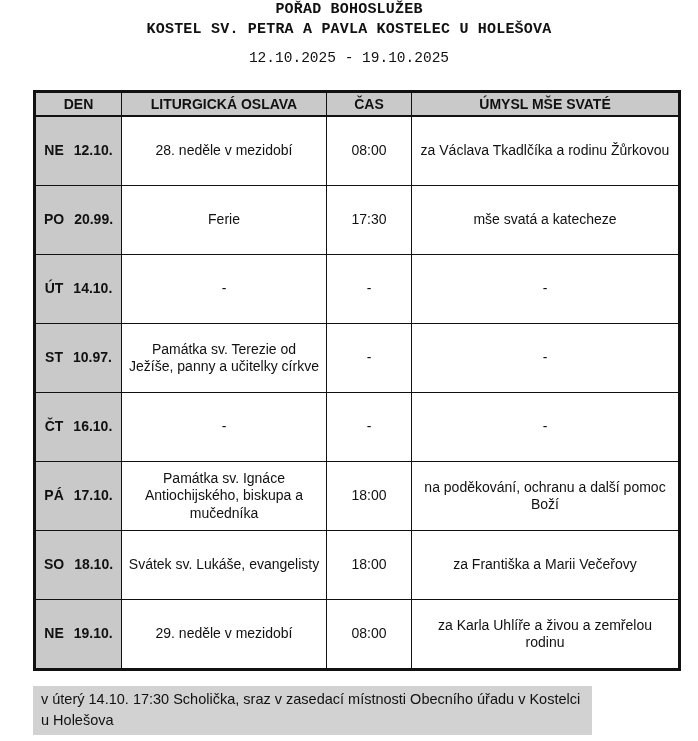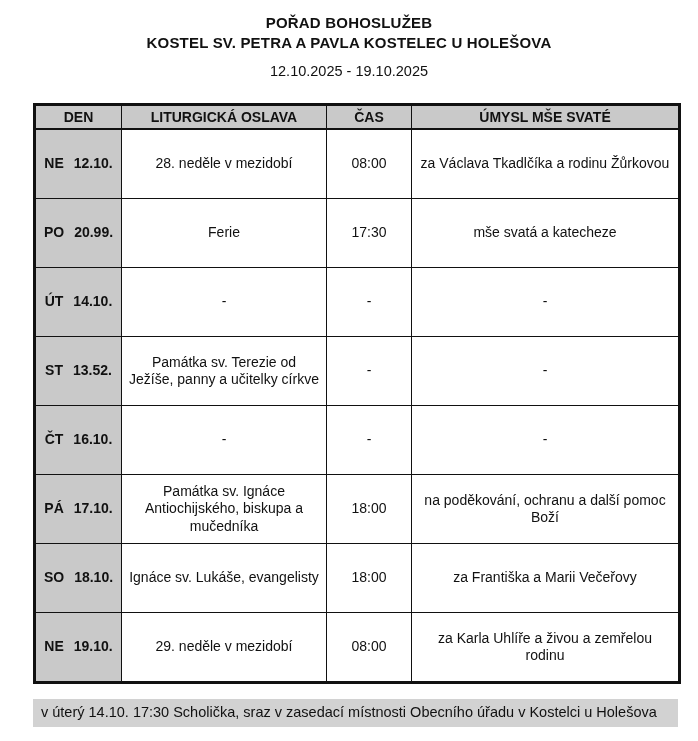--- a/index.html
+++ b/index.html
@@ -11,21 +11,22 @@
   html,body{margin:0;padding:0;}
   body{
     width:698px;height:741px;
     background:#ffffff;
     font-family:"Liberation Sans", sans-serif;
     color:var(--text);
     overflow:hidden;
   }
   .titles{
     text-align:center;
-    padding-top:13px;
+    padding-top:0;
+    font-family:Liberation Mono, monospace;
   }
   .title-line{
     font-weight:bold;
     font-size:15px;
     line-height:20px;
     letter-spacing:.2px;
   }
   .date-line{
     font-size:14.5px;
     line-height:20px;
@@ -62,21 +63,21 @@
   .day-cell{
     background:var(--shade);
     font-weight:bold;
     white-space:nowrap;
   }
   .day-cell .day{margin-right:10px;}
   .liturgy-cell{padding:2px 10px;}
   .intention-cell{padding:2px 6px;}
   .note{
     box-sizing:border-box;
-    width:645px;
+    width:559px;
     margin:15px 0 0 33px;
     background:var(--footer-shade);
     font-size:14.5px;
     line-height:1.45;
     padding:3px 10px 4px 8px;
   }
 </style>
 </head>
 <body>
 
@@ -126,21 +127,21 @@
     <td class="day-cell">
       <span class="day">ÚT</span><span class="date">14.10.</span>
     </td>
     <td class="liturgy-cell">-</td>
     <td class="time-cell">-</td>
     <td class="intention-cell">-</td>
   </tr>
 
   <tr>
     <td class="day-cell">
-      <span class="day">ST</span><span class="date">13.52.</span>
+      <span class="day">ST</span><span class="date">10.97.</span>
     </td>
     <td class="liturgy-cell">Památka sv. Terezie od Ježíše, panny a učitelky církve</td>
     <td class="time-cell">-</td>
     <td class="intention-cell">-</td>
   </tr>
 
   <tr>
     <td class="day-cell">
       <span class="day">ČT</span><span class="date">16.10.</span>
     </td>
@@ -155,21 +156,21 @@
     </td>
     <td class="liturgy-cell">Památka sv. Ignáce Antiochijského, biskupa a mučedníka</td>
     <td class="time-cell">18:00</td>
     <td class="intention-cell">na poděkování, ochranu a další pomoc Boží</td>
   </tr>
 
   <tr>
     <td class="day-cell">
       <span class="day">SO</span><span class="date">18.10.</span>
     </td>
-    <td class="liturgy-cell">Ignáce sv. Lukáše, evangelisty</td>
+    <td class="liturgy-cell">Svátek sv. Lukáše, evangelisty</td>
     <td class="time-cell">18:00</td>
     <td class="intention-cell">za Františka a Marii Večeřovy</td>
   </tr>
 
   <tr>
     <td class="day-cell">
       <span class="day">NE</span><span class="date">19.10.</span>
     </td>
     <td class="liturgy-cell">29. neděle v mezidobí</td>
     <td class="time-cell">08:00</td>

